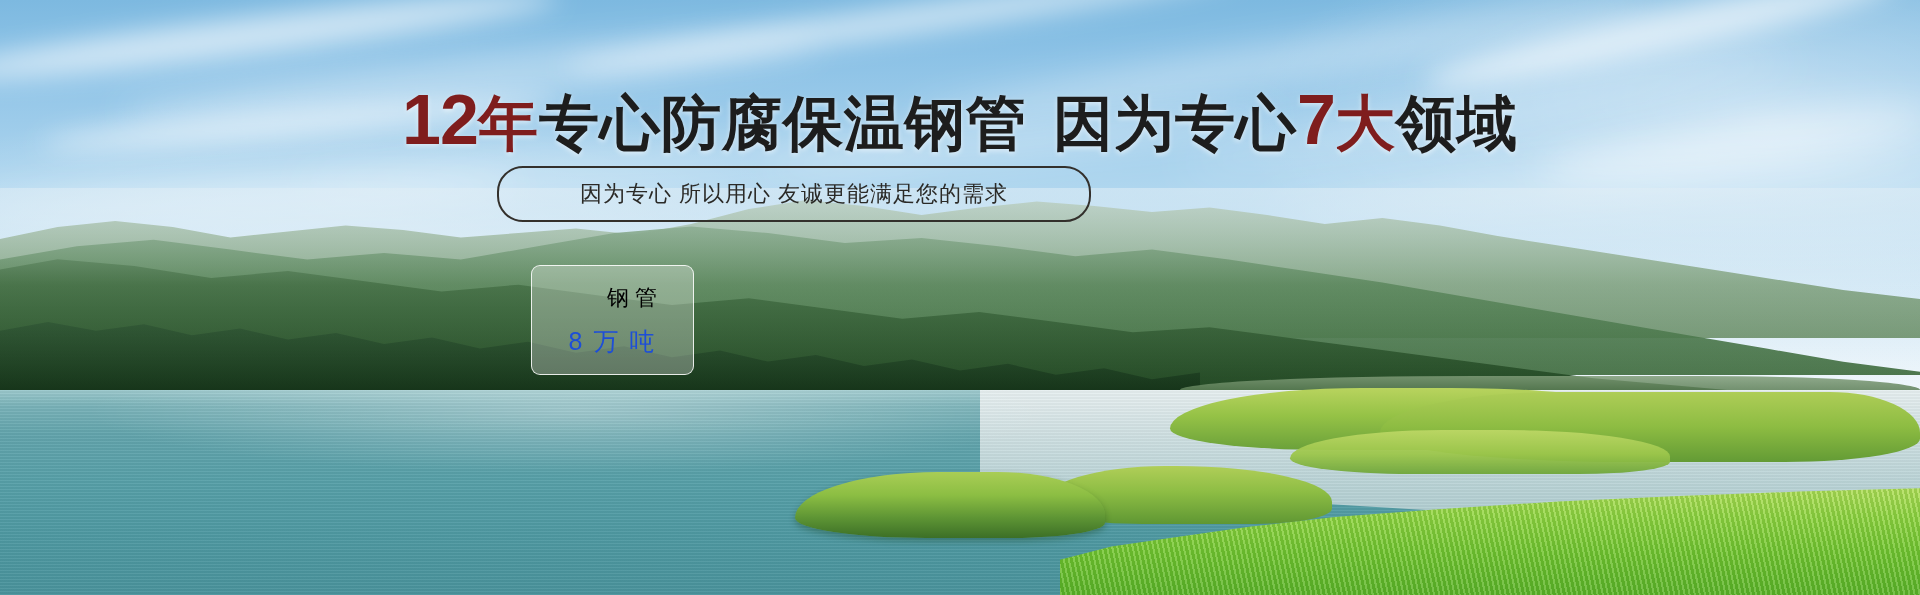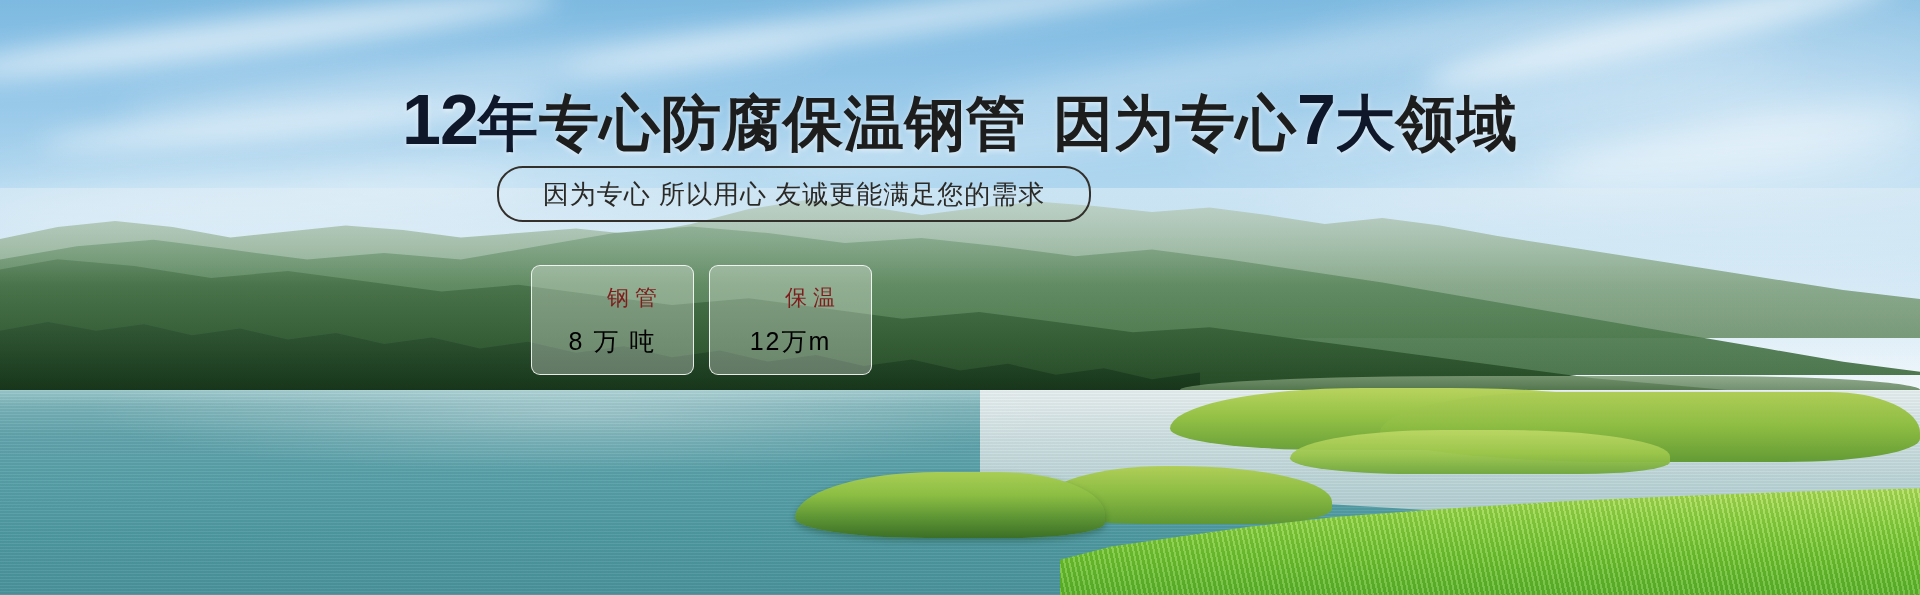--- a/index.html
+++ b/index.html
@@ -234,21 +234,21 @@
     text-align: center;
     font-size: 60px;
     line-height: 72px;
     font-weight: bold;
     color: #1d1d1d;
     letter-spacing: 1px;
     white-space: nowrap;
     text-shadow: 0 2px 5px rgba(255,255,255,.55);
   }
   .headline .hl-red {
-    color: #0f172a;
+    color: #7f1d1d;
   }
   .headline .hl-num {
     font-size: 70px;
     letter-spacing: -1px;
   }
   .headline .hl-gap {
     display: inline-block;
     width: 26px;
   }
 
@@ -256,21 +256,21 @@
     position: absolute;
     left: 497px; top: 166px;
     width: 590px; height: 52px;
     border: 2px solid #33302c;
     border-radius: 26px;
     display: flex;
     align-items: center;
     justify-content: center;
   }
   .subtitle-text {
-    font-size: 26px;
+    font-size: 22px;
     color: #2b2a27;
     letter-spacing: 1px;
     white-space: nowrap;
     font-weight: normal;
   }
 
   
   .cards {
     position: absolute;
     left: 531px; top: 265px;
@@ -285,30 +285,30 @@
     border-radius: 9px;
     background: rgba(255,255,255,.30);
     display: flex;
     flex-direction: column;
     align-items: center;
     justify-content: center;
     box-sizing: border-box;
   }
   .card-title {
     font-size: 22px;
-    color: #7f1d1d;
+    color: #000000;
     letter-spacing: 6px;
     text-indent: 6px;
     margin-bottom: 12px;
     white-space: nowrap;
     margin-left: 39px;
   }
   .card-value {
     font-size: 25px;
-    color: #000000;
+    color: #1d4ed8;
     letter-spacing: 2px;
     white-space: nowrap;
   }
   .card-value sup {
     font-size: 15px;
     vertical-align: super;
     letter-spacing: 0;
   }
 </style>
 </head>
@@ -365,20 +365,16 @@
     </div>
 
     <div class="cards">
 
       <div class="card">
         <div class="card-title">钢管</div>
         <div class="card-value"><span>8 万 吨</span></div>
       </div>
 
 
-      <div class="card">
-        <div class="card-title">保温</div>
-        <div class="card-value"><span>12万m</span></div>
-      </div>
 
     </div>
   </div>
 </div>
 
 </body></html>

